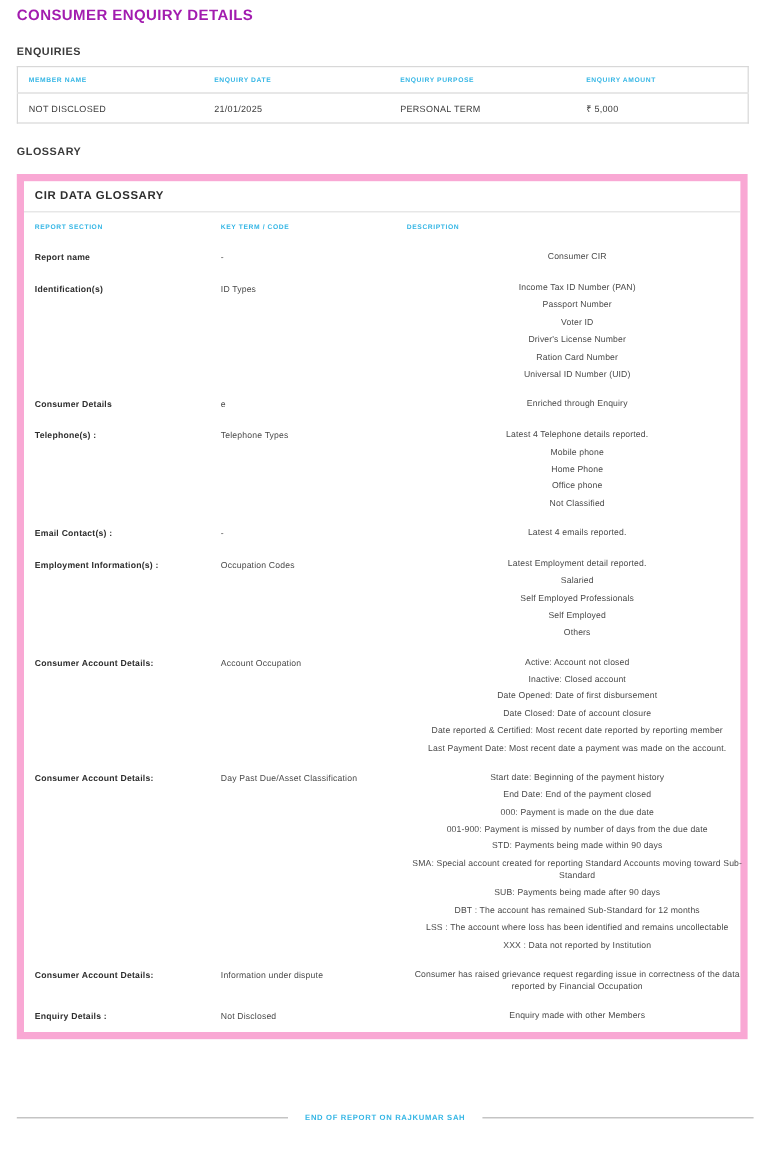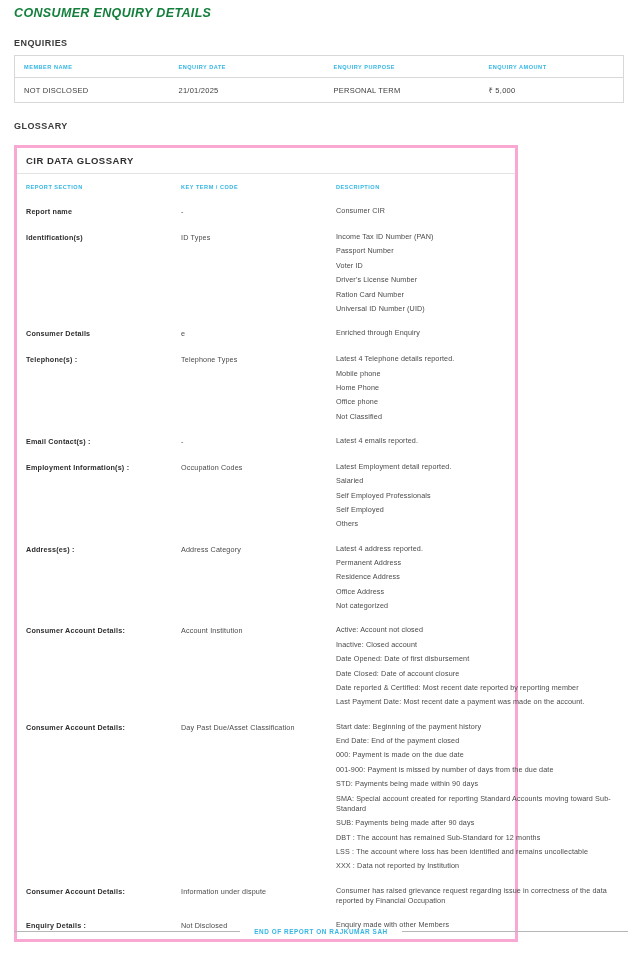--- a/index.html
+++ b/index.html
@@ -20,24 +20,23 @@
     height: 962px;
     box-sizing: border-box;
     padding: 0 14px;
   }
 
   
   .section-title {
     font-size: 12.5px;
     font-weight: bold;
     letter-spacing: 0.35px;
-    color: #15803d;
+    color: #a21caf;
     margin: 0;
     padding-top: 6px;
-    font-style: italic;
   }
   .sub-title {
     font-size: 9px;
     font-weight: bold;
     letter-spacing: 0.45px;
     color: #3a3a3a;
     margin: 0;
     padding-top: 18px;
     padding-bottom: 7px;
   }
@@ -74,22 +73,22 @@
     color: #3c3c3c;
     white-space: nowrap;
   }
   .col-a { width: 155px; }
   .col-b { width: 155px; }
   .col-c { width: 155px; }
   .col-d { width: 144px; }
 
   
   .gloss-card {
-    width: 504px;
-    border: 3px solid #f9a8d4;
+    width: 609px;
+    border: 6px solid #f9a8d4;
     background: #fff;
     box-sizing: border-box;
     margin-top: 7px;
   }
   .gloss-card-title {
     height: 25px;
     line-height: 25px;
     padding-left: 9px;
     font-size: 9.5px;
     font-weight: bold;
@@ -135,20 +134,21 @@
     letter-spacing: 0.15px;
     color: #4a4a4a;
     line-height: 12px;
   }
   .g-desc-line {
     font-size: 7.2px;
     letter-spacing: 0.12px;
     color: #4a4a4a;
     line-height: 10.2px;
     margin-bottom: 4.2px;
+    text-align: center;
   }
   .g-desc-line:last-child { margin-bottom: 0; }
 
   
   .footer {
     position: absolute;
     left: 14px;
     right: 14px;
     top: 928px;
     display: flex;
@@ -272,33 +272,22 @@
             <td class="g-term">Occupation Codes</td>
             <td>
               <div class="g-desc-line">Latest Employment detail reported.</div>
               <div class="g-desc-line">Salaried</div>
               <div class="g-desc-line">Self Employed Professionals</div>
               <div class="g-desc-line">Self Employed</div>
               <div class="g-desc-line">Others</div>
             </td>
           </tr>
           <tr class="g-row">
-            <td class="g-section">Address(es) :</td>
-            <td class="g-term">Address Category</td>
-            <td>
-              <div class="g-desc-line">Latest 4 address reported.</div>
-              <div class="g-desc-line">Permanent Address</div>
-              <div class="g-desc-line">Residence Address</div>
-              <div class="g-desc-line">Office Address</div>
-              <div class="g-desc-line">Not categorized</div>
-            </td>
-          </tr>
-          <tr class="g-row">
             <td class="g-section">Consumer Account Details:</td>
-            <td class="g-term">Account Institution</td>
+            <td class="g-term">Account Occupation</td>
             <td>
               <div class="g-desc-line">Active: Account not closed</div>
               <div class="g-desc-line">Inactive: Closed account</div>
               <div class="g-desc-line">Date Opened: Date of first disbursement</div>
               <div class="g-desc-line">Date Closed: Date of account closure</div>
               <div class="g-desc-line">Date reported &amp; Certified: Most recent date reported by reporting member</div>
               <div class="g-desc-line">Last Payment Date: Most recent date a payment was made on the account.</div>
             </td>
           </tr>
           <tr class="g-row">

